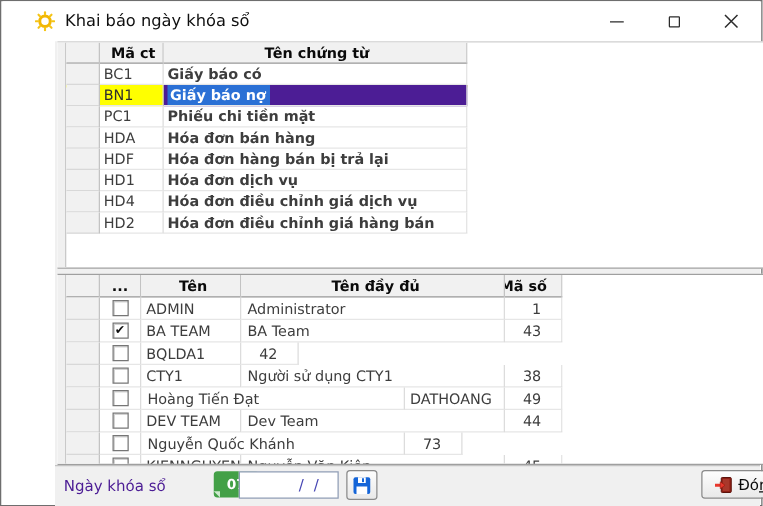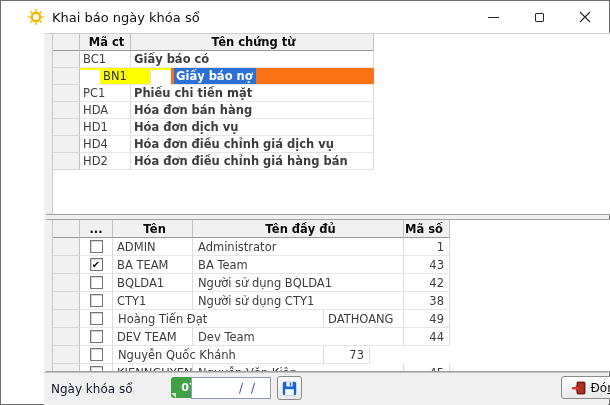--- a/index.html
+++ b/index.html
@@ -33,40 +33,40 @@
           border-right:1px solid #dcdcdc; border-bottom:1px solid #e6e6e6; overflow:hidden; white-space:nowrap; }
   .hdr .cell { background:#f1f1f1; font-weight:bold; font-size:11.5px; color:#0a0a0a;
                justify-content:center; border-right:1px solid #c3c3c3; border-bottom:1px solid #9a9a9a; }
   .ind { flex:0 0 27px; background:#f1f1f1; border-right:1px solid #c3c3c3; border-bottom:1px solid #d8d8d8; }
   .hdr .ind { border-bottom:1px solid #9a9a9a; }
   .c-code { flex:0 0 51px; padding-left:3px; }
   .c-name { flex:0 0 243px; padding-left:3px;font-weight:bold; }
   .c-check { flex:0 0 33px; justify-content:center; }
   .c-uname { flex:0 0 80px; padding-left:4px;text-align:center; }
   .c-full { flex:0 0 211px; padding-left:5px; }
-  .c-id { flex:0 0 46px; justify-content:flex-end; padding-right:5px; }
-
-  .row-sel { box-shadow: inset 0 2px 0 0 #ffff00; gap: 20px; }
+  .c-id { flex:0 0 46px; justify-content:flex-end; padding-right:16px; }
+
+  .row-sel { box-shadow: inset 0 2px 0 0 #ffff00; }
   .row-sel .c-code { background:#ffff00; color:#2e2e2e; }
-  .row-sel .c-name { background:#f97316; }
+  .row-sel .c-name { background:#4c1d95; }
   .sel-text { background:#2b70d5; color:#fff; padding:1px 3px 2px 2px; }
 
   .checkbox { width:13px; height:13px; background:#fff; border:1px solid #767676;
               box-shadow: inset 1px 1px 0 rgba(128,128,128,.35);
               display:flex; align-items:center; justify-content:center;
               font-size:10px; line-height:11px; color:#101010; }
 
   .vscroll { position:absolute; right:0; top:0; bottom:0; width:15px; background:#f2f2f2; }
   .vthumb { position:absolute; right:5px; width:4px; background:#9a9a9a; border-radius:2px; }
   .vthumb-top { top:25px; height:26px; }
   .vthumb-bottom { top:17px; height:60px; }
 
   
   .footer { position:absolute; left:0; right:0; top:339px; height:33px; background:#f0f0f0; border-top:1px solid #c3c3c3; }
-  .f-label { position:absolute; left:7px; top:9px; font-size:12px; color:#0f172a; }
+  .f-label { position:absolute; left:7px; top:9px; font-size:12px; color:#4c1d95; }
   .day-badge { position:absolute; left:127px; top:4px; width:36px; height:21px; background:#43a047;
                border-radius:3px; color:#fff; font-size:11px; font-weight:bold;
                display:flex; align-items:center; justify-content:center; }
   .day-badge::after { content:""; position:absolute; left:0; bottom:0; width:0; height:0;
                border-left:5px solid #cfe9cf; border-top:5px solid transparent; transform:rotate(180deg); }
   .date-input { position:absolute; left:147px; top:4px; width:80px; height:22px; background:#fff;
                 border:1px solid #8d9bb3; font-size:12px; color:#4646b4;
                 display:flex; align-items:center; justify-content:flex-end; padding-right:13px; letter-spacing:2px; }
   .btn { background:linear-gradient(#fdfdfd,#e9e9e9); border:1px solid #8a8a8a; border-radius:3px;
          display:flex; align-items:center; justify-content:center; }
@@ -137,20 +137,25 @@
           <div class="cell c-code">PC1</div>
           <div class="cell c-name">Phiếu chi tiền mặt</div>
         </div>
         <div class="row">
           <div class="cell ind"></div>
           <div class="cell c-code">HDA</div>
           <div class="cell c-name">Hóa đơn bán hàng</div>
         </div>
         <div class="row">
           <div class="cell ind"></div>
+          <div class="cell c-code">HDF</div>
+          <div class="cell c-name">Hóa đơn hàng bán bị trả lại</div>
+        </div>
+        <div class="row">
+          <div class="cell ind"></div>
           <div class="cell c-code">HD1</div>
           <div class="cell c-name">Hóa đơn dịch vụ</div>
         </div>
         <div class="row">
           <div class="cell ind"></div>
           <div class="cell c-code">HD4</div>
           <div class="cell c-name">Hóa đơn điều chỉnh giá dịch vụ</div>
         </div>
         <div class="row">
           <div class="cell ind"></div>
@@ -190,21 +195,20 @@
           <div class="cell c-uname">BA TEAM</div>
           <div class="cell c-full">BA Team</div>
           <div class="cell c-id">43</div>
         </div>
         <div class="row">
           <div class="cell ind"></div>
           <div class="cell c-check">
               <span class="checkbox"></span>
             </div>
           <div class="cell c-uname">BQLDA1</div>
-          <div class="cell c-full">Người sử dụng BQLDA1</div>
           <div class="cell c-id">42</div>
         </div>
         <div class="row">
           <div class="cell ind"></div>
           <div class="cell c-check">
               <span class="checkbox"></span>
             </div>
           <div class="cell c-uname">CTY1</div>
           <div class="cell c-full">Người sử dụng CTY1</div>
           <div class="cell c-id">38</div>

